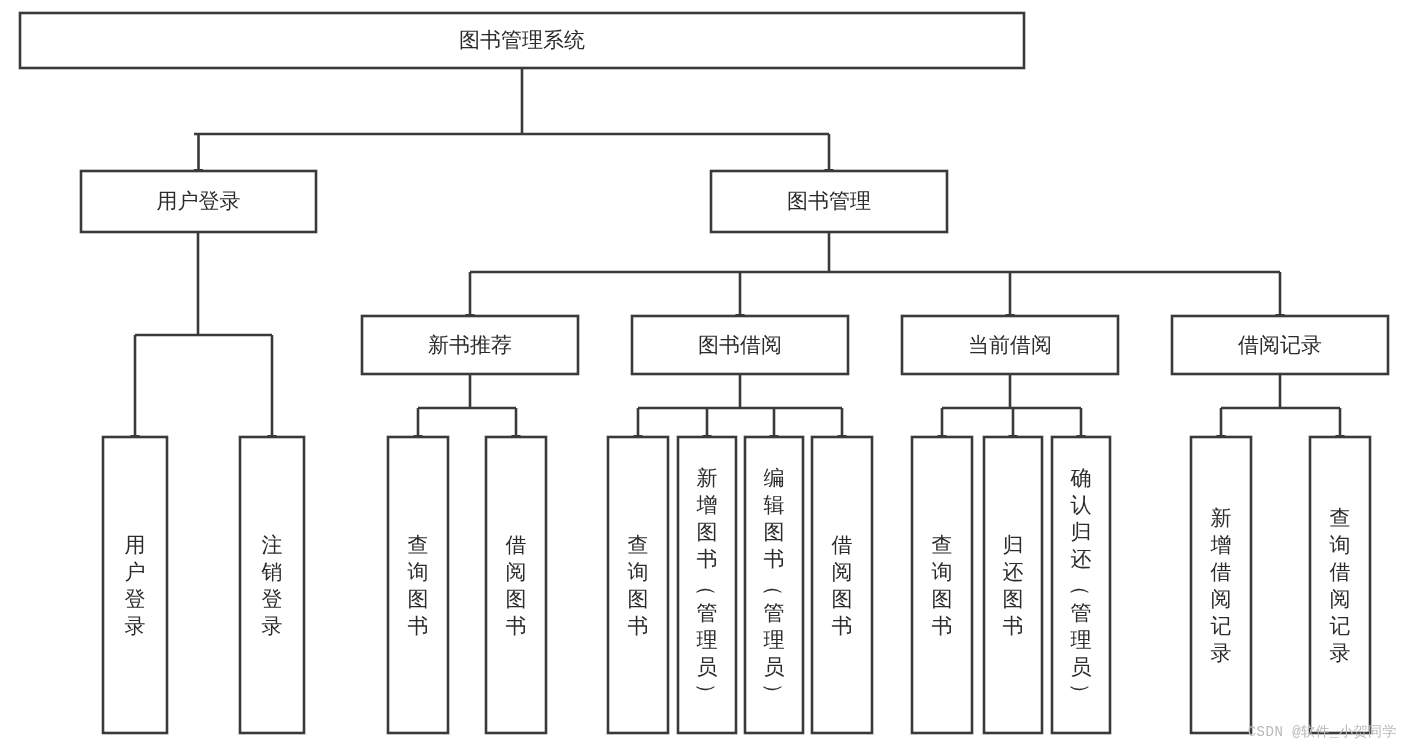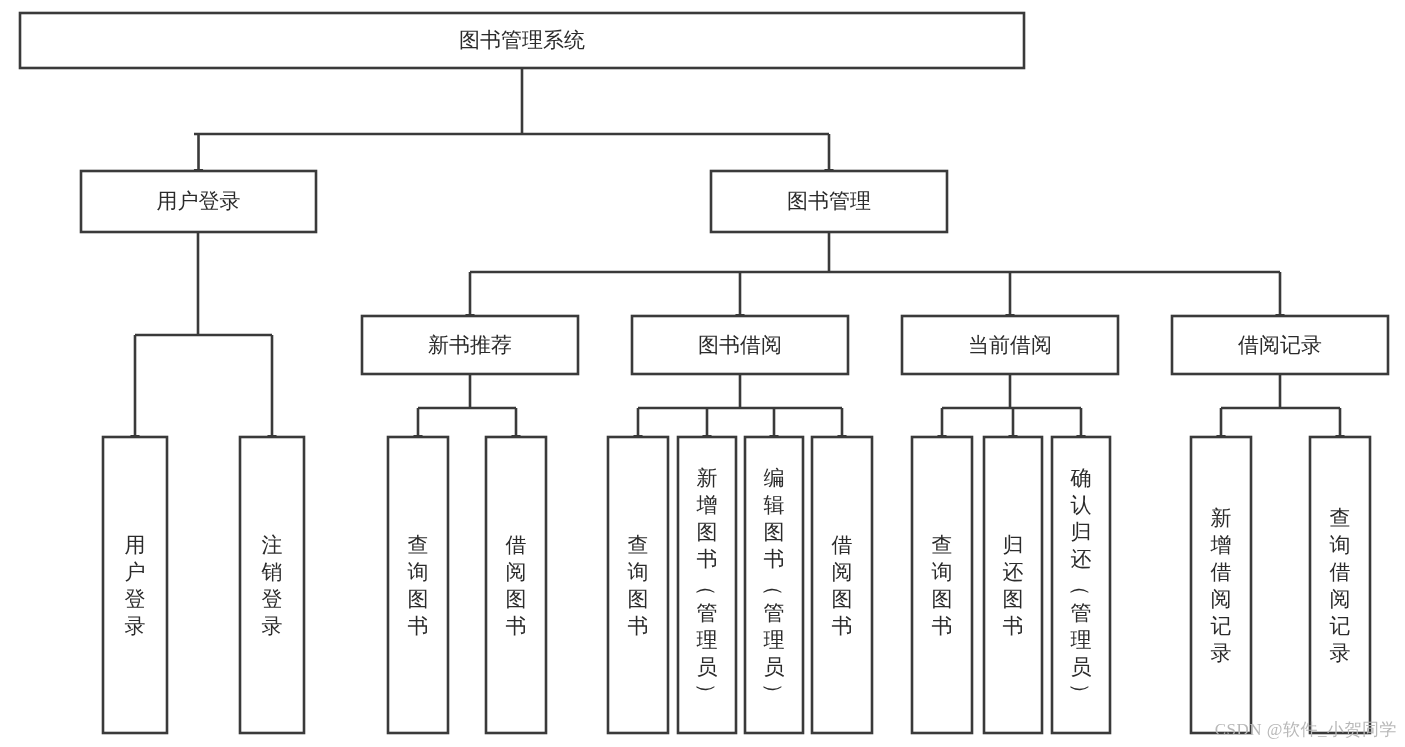--- a/index.html
+++ b/index.html
@@ -44,22 +44,22 @@
     stroke-linecap: butt;
   }
   .arrow-head {
     fill: #3a3a3a;
     stroke: none;
   }
   .watermark {
     position: absolute;
     right: 8px;
     bottom: 6px;
-    font-family: Liberation Serif, serif;
-    font-size: 17px;
+    font-family: Liberation Mono, monospace;
+    font-size: 14px;
     color: #b8b8b8;
     letter-spacing: 0.5px;
     white-space: nowrap;
     pointer-events: none;
   }
 </style>
 </head>
 <body>
 
 <svg id="diagram" viewBox="0 0 1405 747" xmlns="http://www.w3.org/2000/svg">

